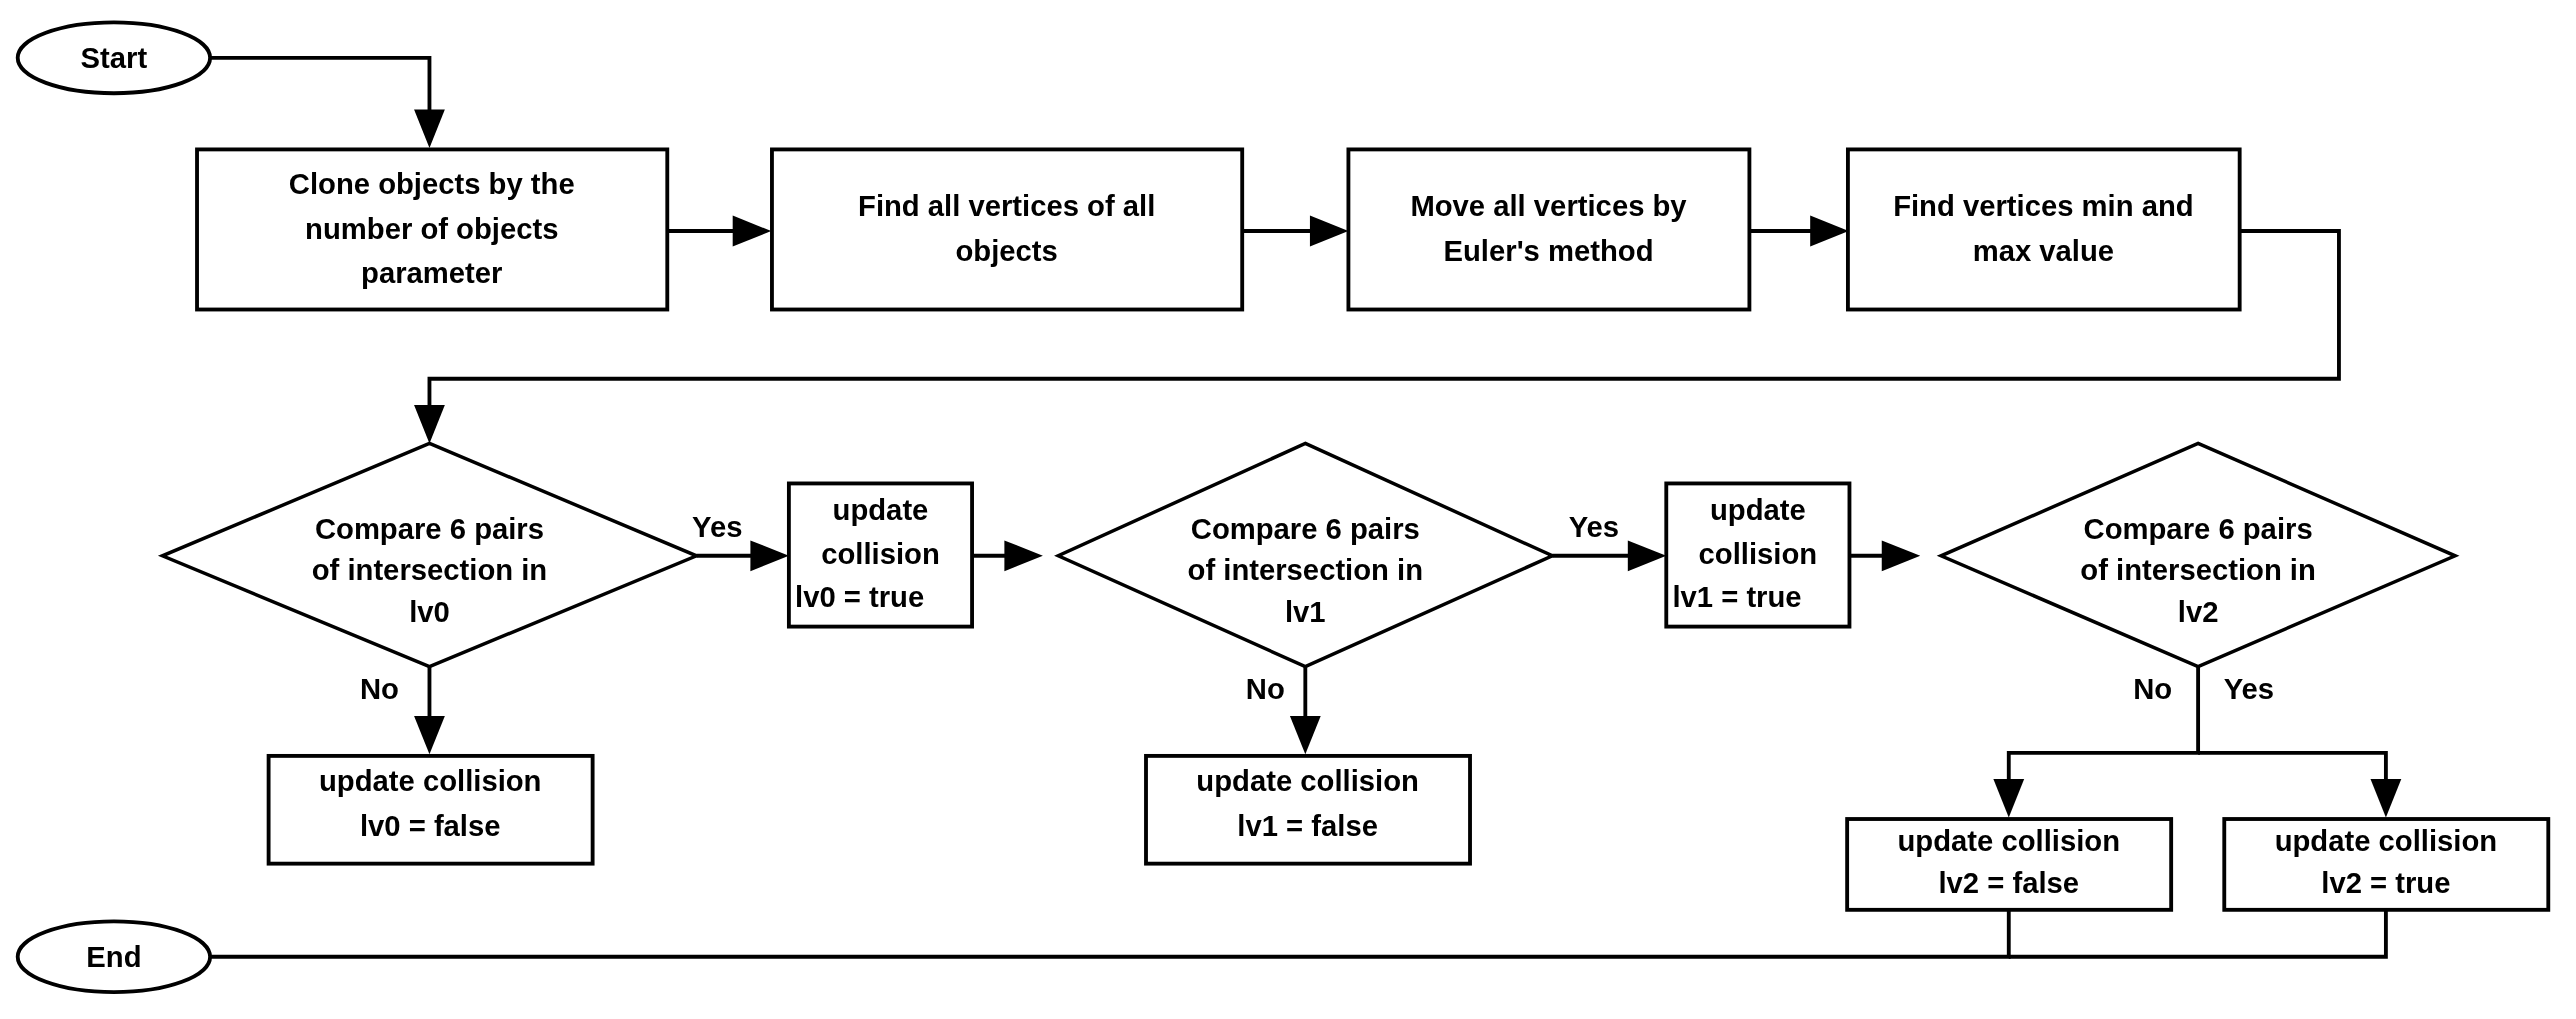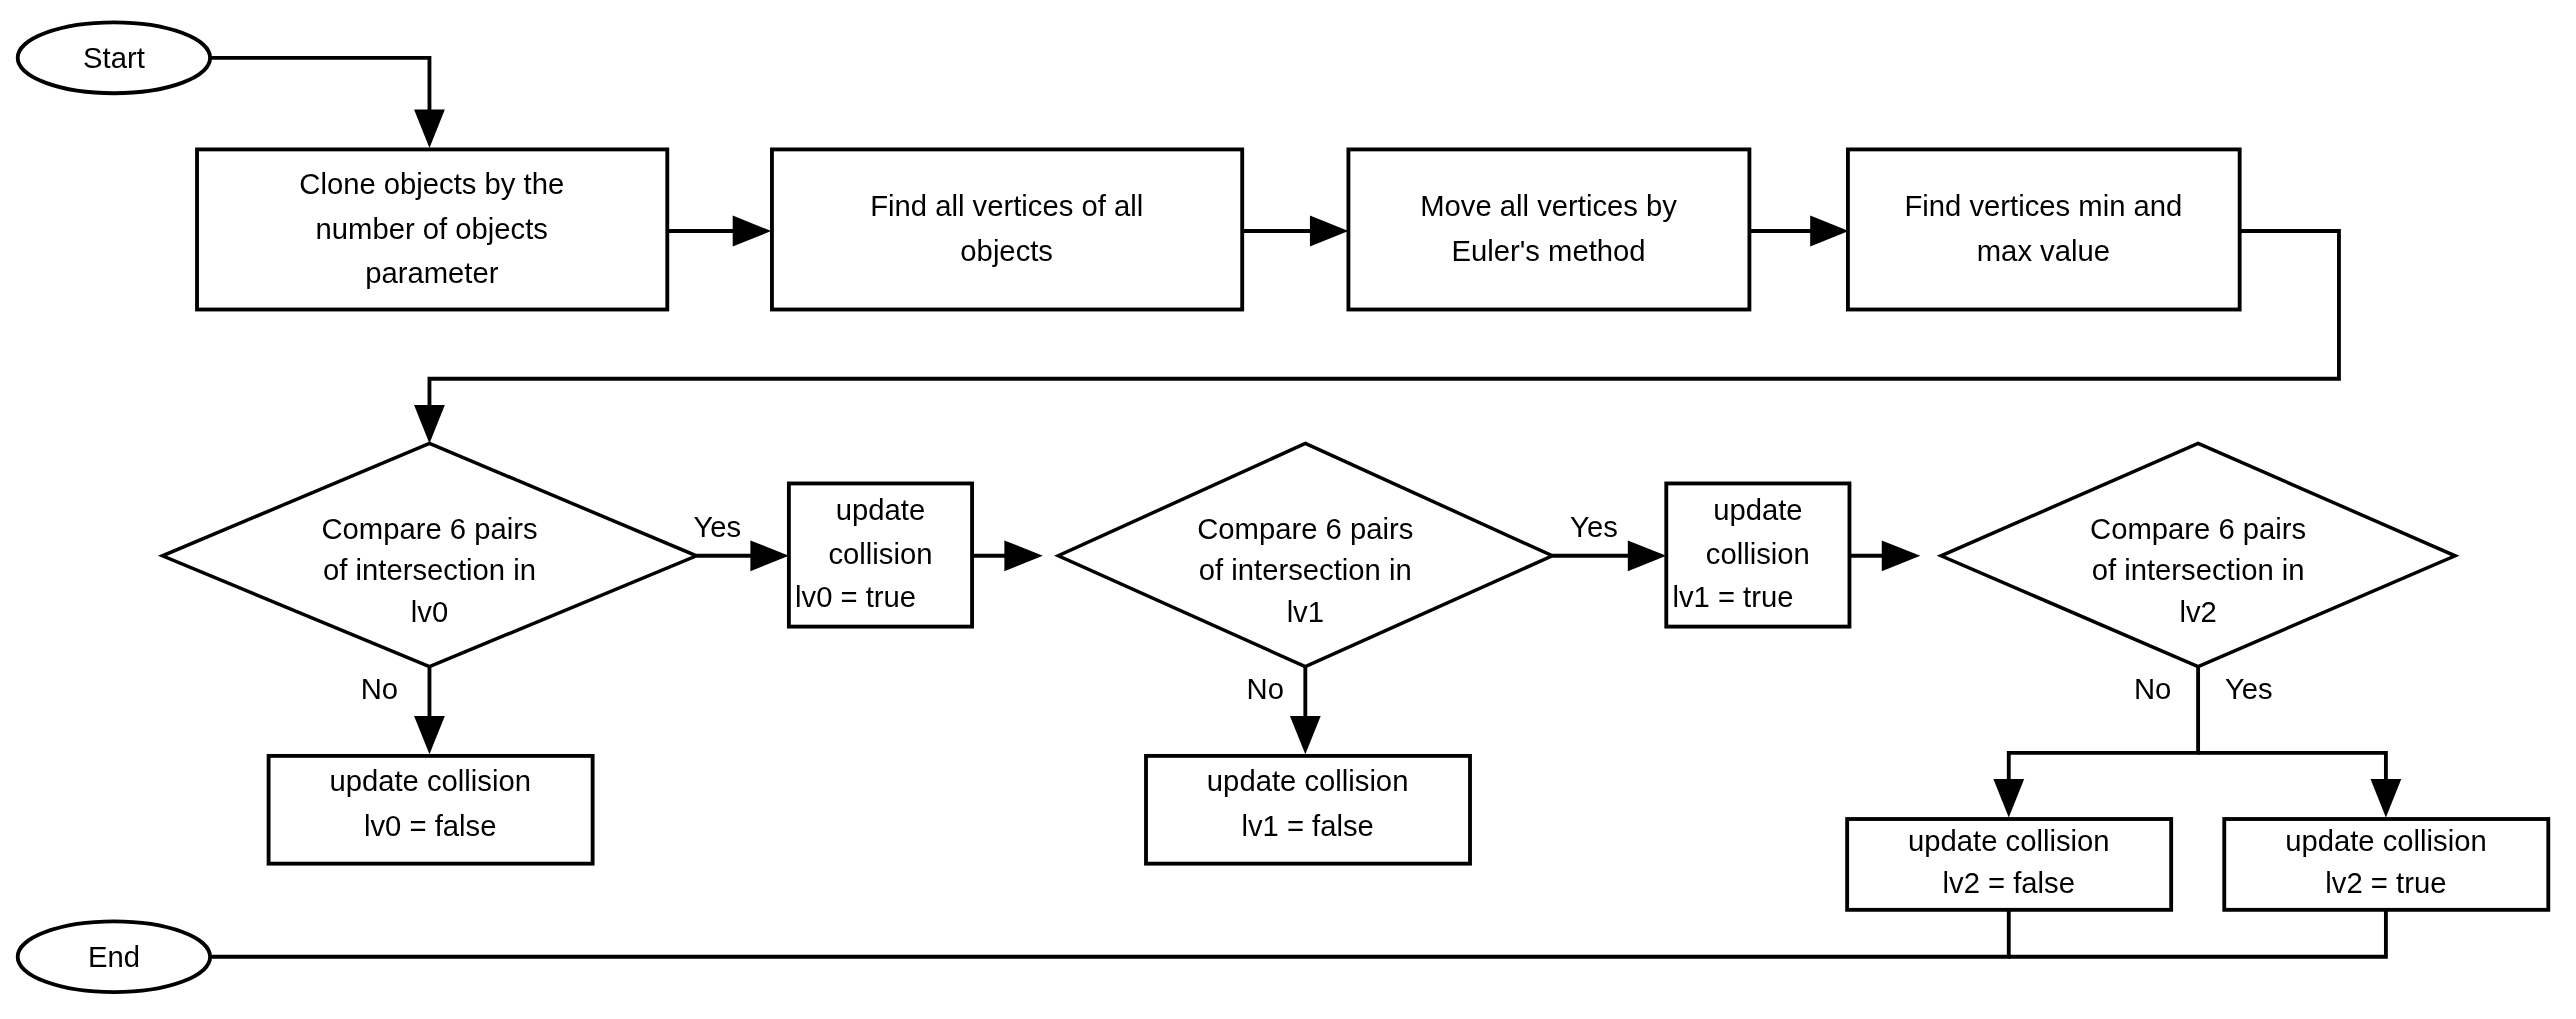--- a/index.html
+++ b/index.html
@@ -9,20 +9,21 @@
   }
   body {
     font-family: "Liberation Sans", sans-serif;
   }
   #flowchart-root {
     position: relative;
     width: 2576px;
     height: 1020px;
     background: #ffffff;
     overflow: hidden;
+    font-weight: bold;
   }
   svg.chart-canvas {
     position: absolute;
     top: 0;
     left: 0;
     width: 2576px;
     height: 1020px;
     display: block;
   }
   .node-shape {

